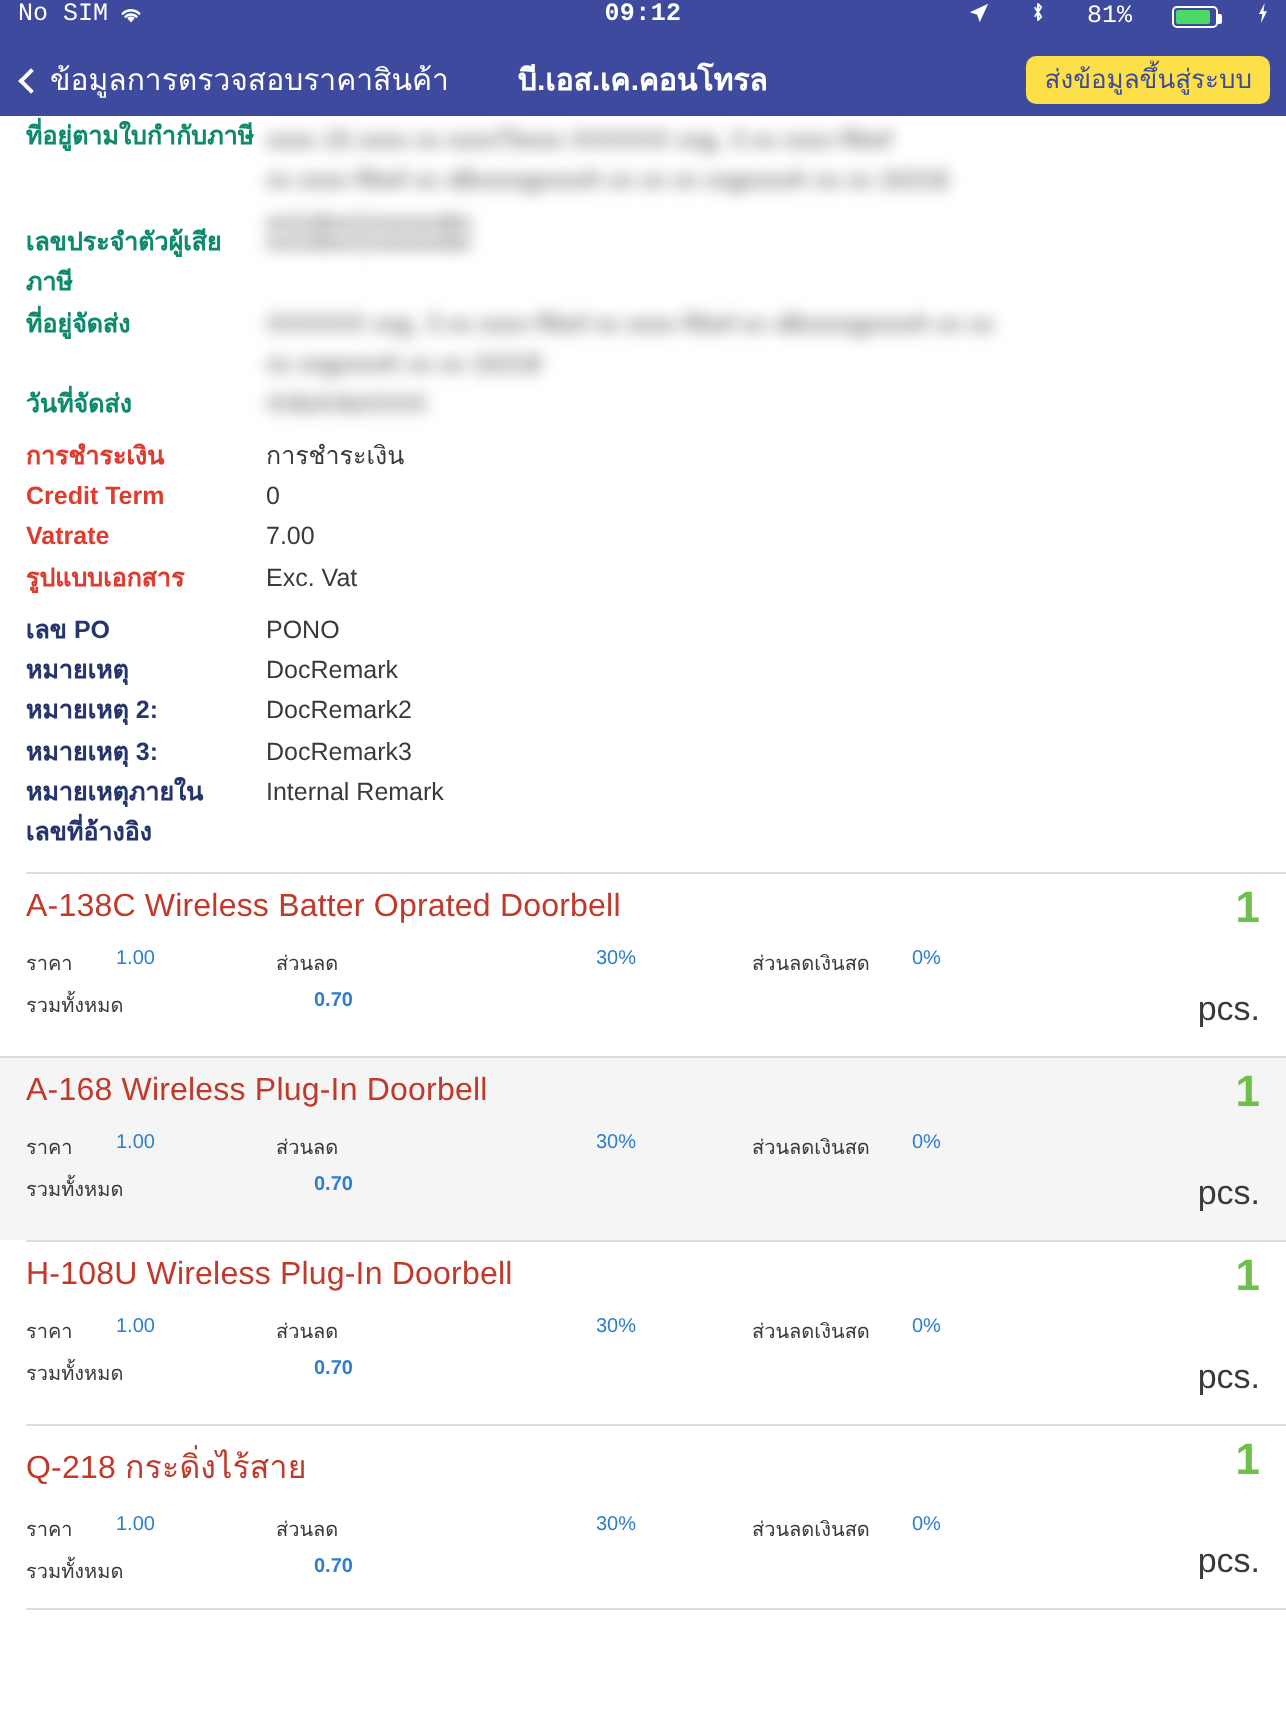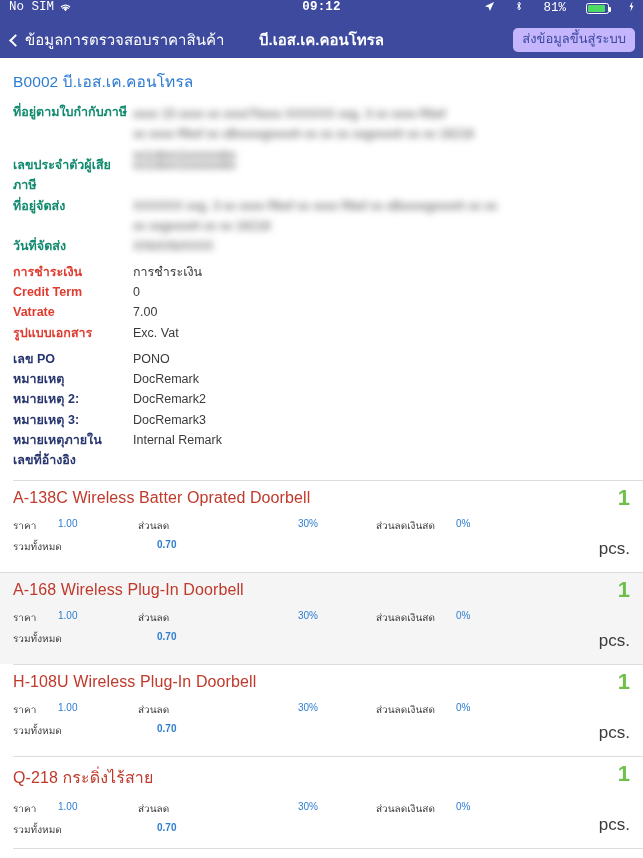--- a/index.html
+++ b/index.html
@@ -50,23 +50,23 @@
   .chev {
     width:9px; height:9px; border-left:2.3px solid #fff; border-bottom:2.3px solid #fff;
     transform:rotate(45deg); display:inline-block; margin-left:3px;
   }
   .nav-back-label { font-size:15px; }
   .nav-title {
     position:absolute; left:0; right:0; text-align:center;
     font-size:15px; font-weight:bold; pointer-events:none;
   }
   .nav-submit {
-    margin-left:auto; background:#c4b5fd; color:#3d4a9e;
+    margin-left:auto; background:#fde047; color:#3d4a9e;
     border:none; border-radius:5px; padding:4px 9px;
-    font-size:13px; font-family:Liberation Mono, monospace; cursor:pointer; position:relative; z-index:2;
+    font-size:13px; font-family:Liberation Serif, serif; cursor:pointer; position:relative; z-index:2;
     line-height:1.25;
   }
 
   
   .content { padding:0; }
 
   .cust-head {
     color:#2e7dd1; font-size:15.5px; padding:11px 0 8px 13px; letter-spacing:.1px;
   }
 
@@ -170,21 +170,20 @@
     <div class="nav-back">
       <span class="chev"></span>
       <span class="nav-back-label">ข้อมูลการตรวจสอบราคาสินค้า</span>
     </div>
     <div class="nav-title">บี.เอส.เค.คอนโทรล</div>
     <button class="nav-submit">ส่งข้อมูลขึ้นสู่ระบบ</button>
   </div>
 
   <div class="content">
 
-    <div class="cust-head">B0002 บี.เอส.เค.คอนโทรล</div>
 
     <div class="info">
 
       <div class="irow">
         <div class="ilabel lbl-teal">ที่อยู่ตามใบกำกับภาษี</div>
         <div class="ival blur blur-addr1">
           xxxx 15 xxxx xx xxxxTbxxx XXXXXX xxg. 3 xx xxxx Rbxf<br>
           xx xxxx Rbxf xx xBxxxxgxxxxh xx xx xx xxgxxxxh xx xx 16218<br>
           xx1xbxx1xxxxxxbx
         </div>

